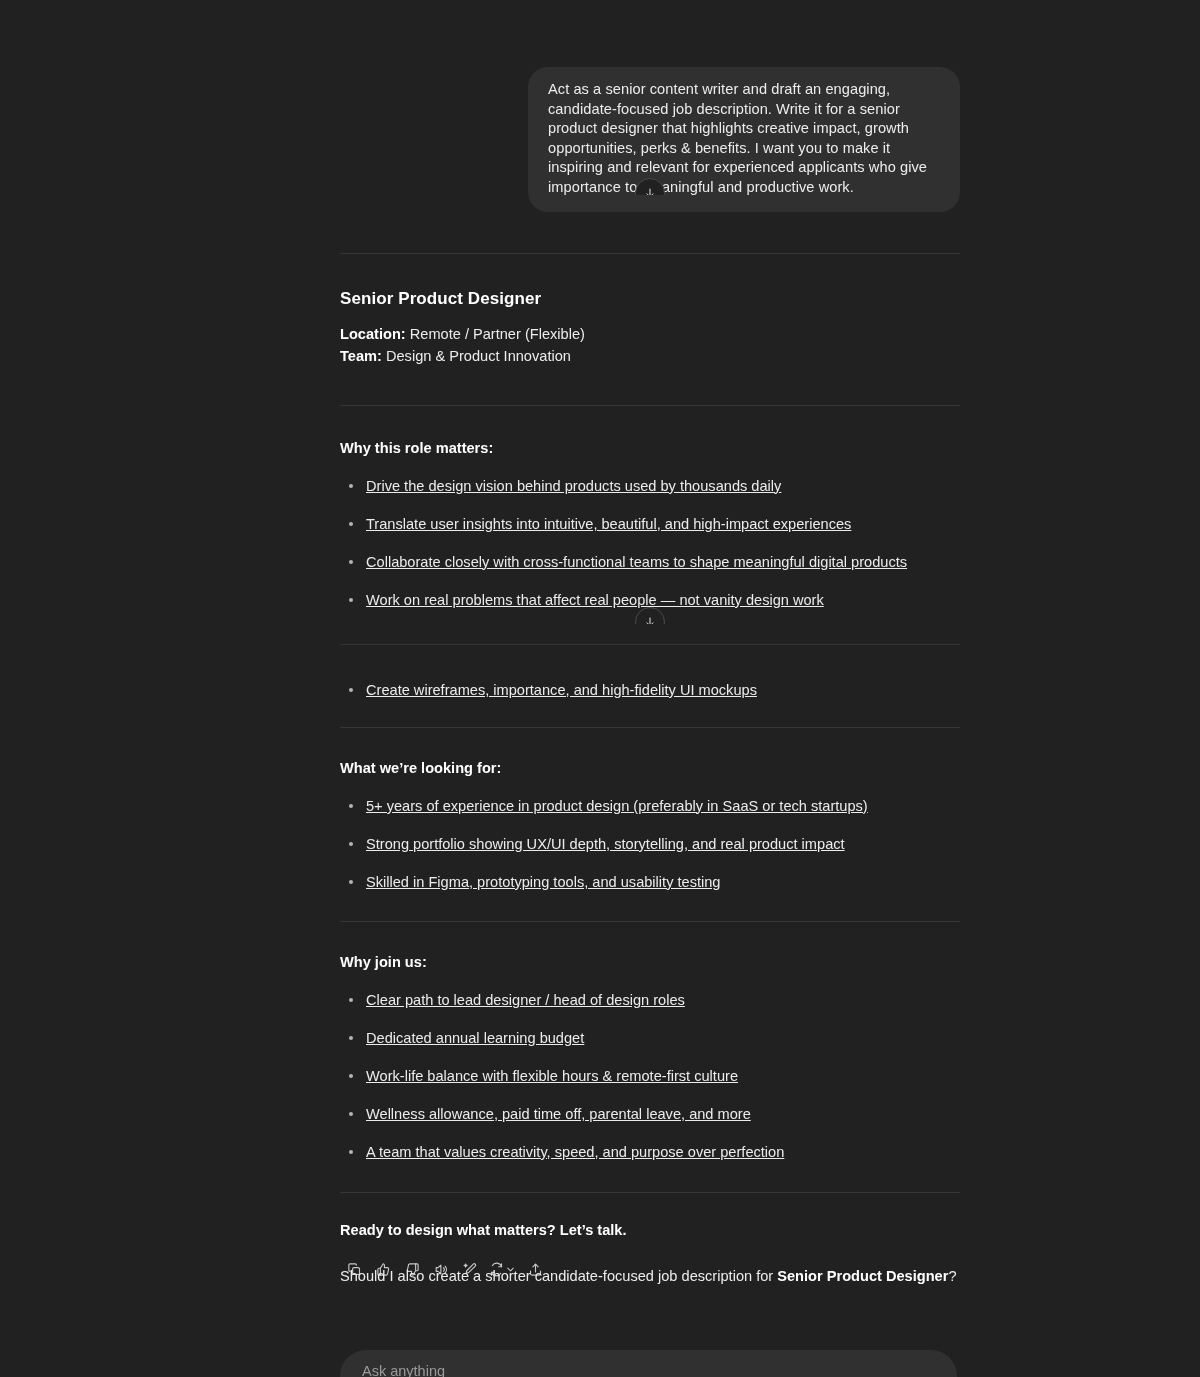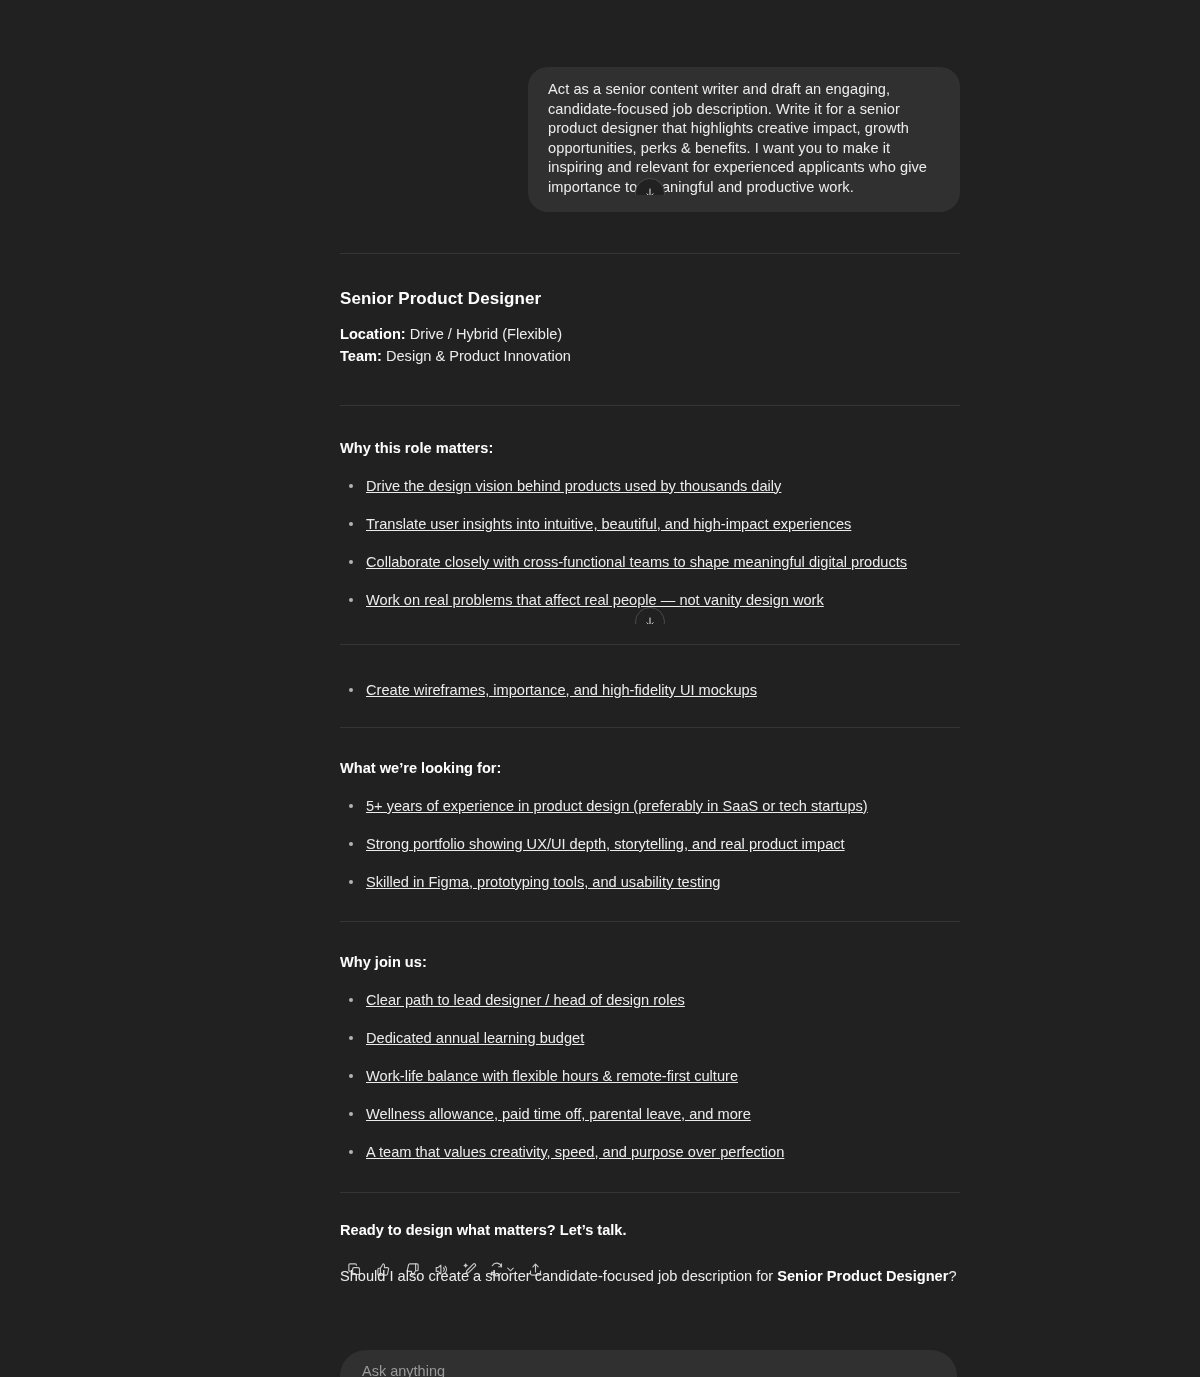--- a/index.html
+++ b/index.html
@@ -192,21 +192,21 @@
     <div style="height:41px"></div>
     <hr class="rule">
 
     <div class="assistant">
 
       <div style="height:35px"></div>
       <div class="job-title">Senior Product Designer</div>
 
       <div style="height:14px"></div>
       <div class="meta-line">
-        <b>Location:</b><span> Drive / Hybrid (Flexible)</span>
+        <b>Location:</b><span> Remote / Partner (Flexible)</span>
       </div>
       <div class="meta-line">
         <b>Team:</b><span> Design &amp; Product Innovation</span>
       </div>
 
       <div style="height:37px"></div>
       <hr class="rule">
 
       <div style="height:32px"></div>
       <div class="sec-head">Why this role matters:</div>

